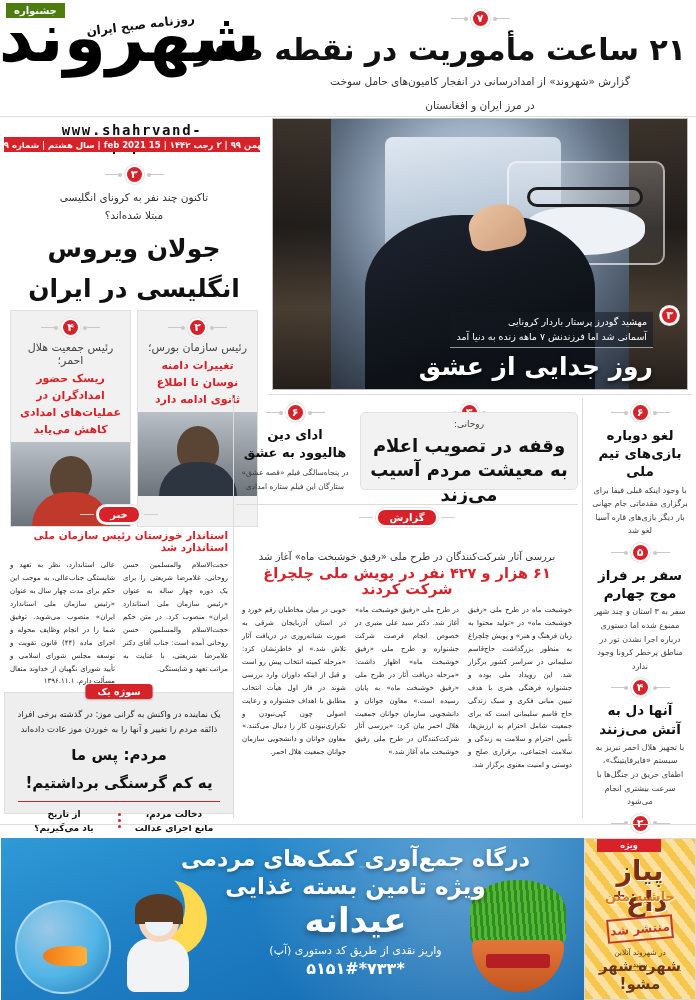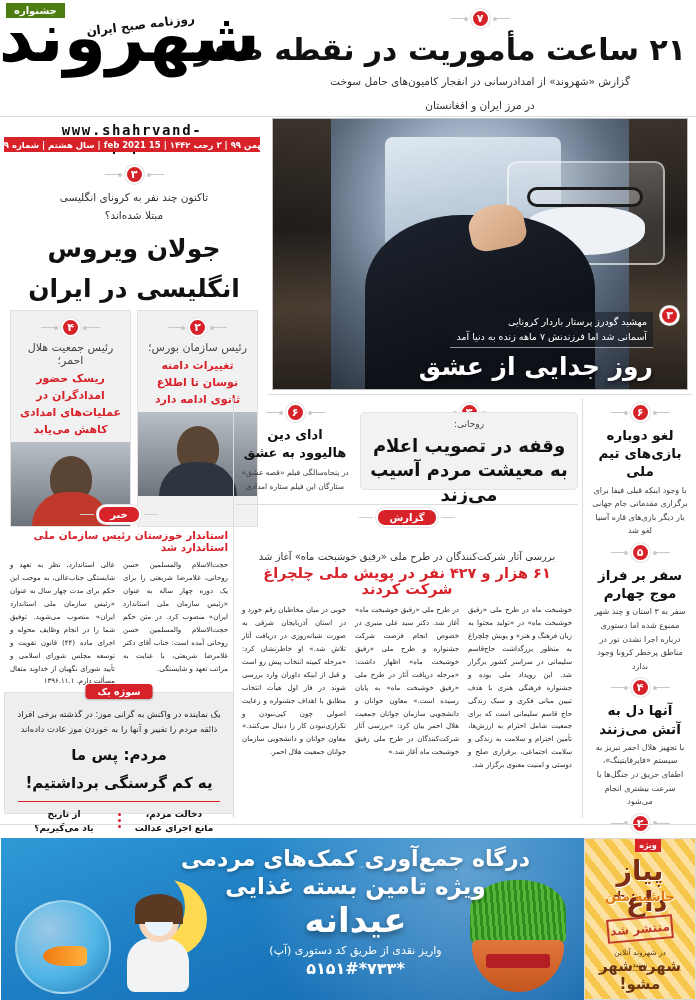--- a/index.html
+++ b/index.html
@@ -278,21 +278,21 @@
     position:absolute; left:22px; top:74px; width:62px;height:54px;border-radius:24px 24px 8px 8px;
     background:#f2f3f5;
   }
 
   .ad-side{
     position:absolute; right:0; bottom:0; width:112px; height:162px;
     background:repeating-linear-gradient(52deg,#f6c64d 0 7px,#fbe0a0 7px 14px);
     border:1px solid #d9d9d9; overflow:hidden;
   }
   .ad-side .topbar{
-    position:absolute; right:34px; top:0; width:26px; height:13px;
+    position:absolute; right:34px; top:0; width:64px; height:13px;
     background:#d8222a; color:#fff; font-size:8px; font-weight:bold;
     display:flex; align-items:center; justify-content:center;
   }
   .ad-side .brand{
     position:absolute; right:6px; left:6px; top:16px; text-align:center;
     font-size:27px; font-weight:bold; color:#7c2d12; text-shadow:1px 1px 0 #fff;
   }
   .ad-side .brand sup{ font-size:16px; }
   .ad-side .sub{
     position:absolute; right:6px; left:6px; top:50px; text-align:center;

